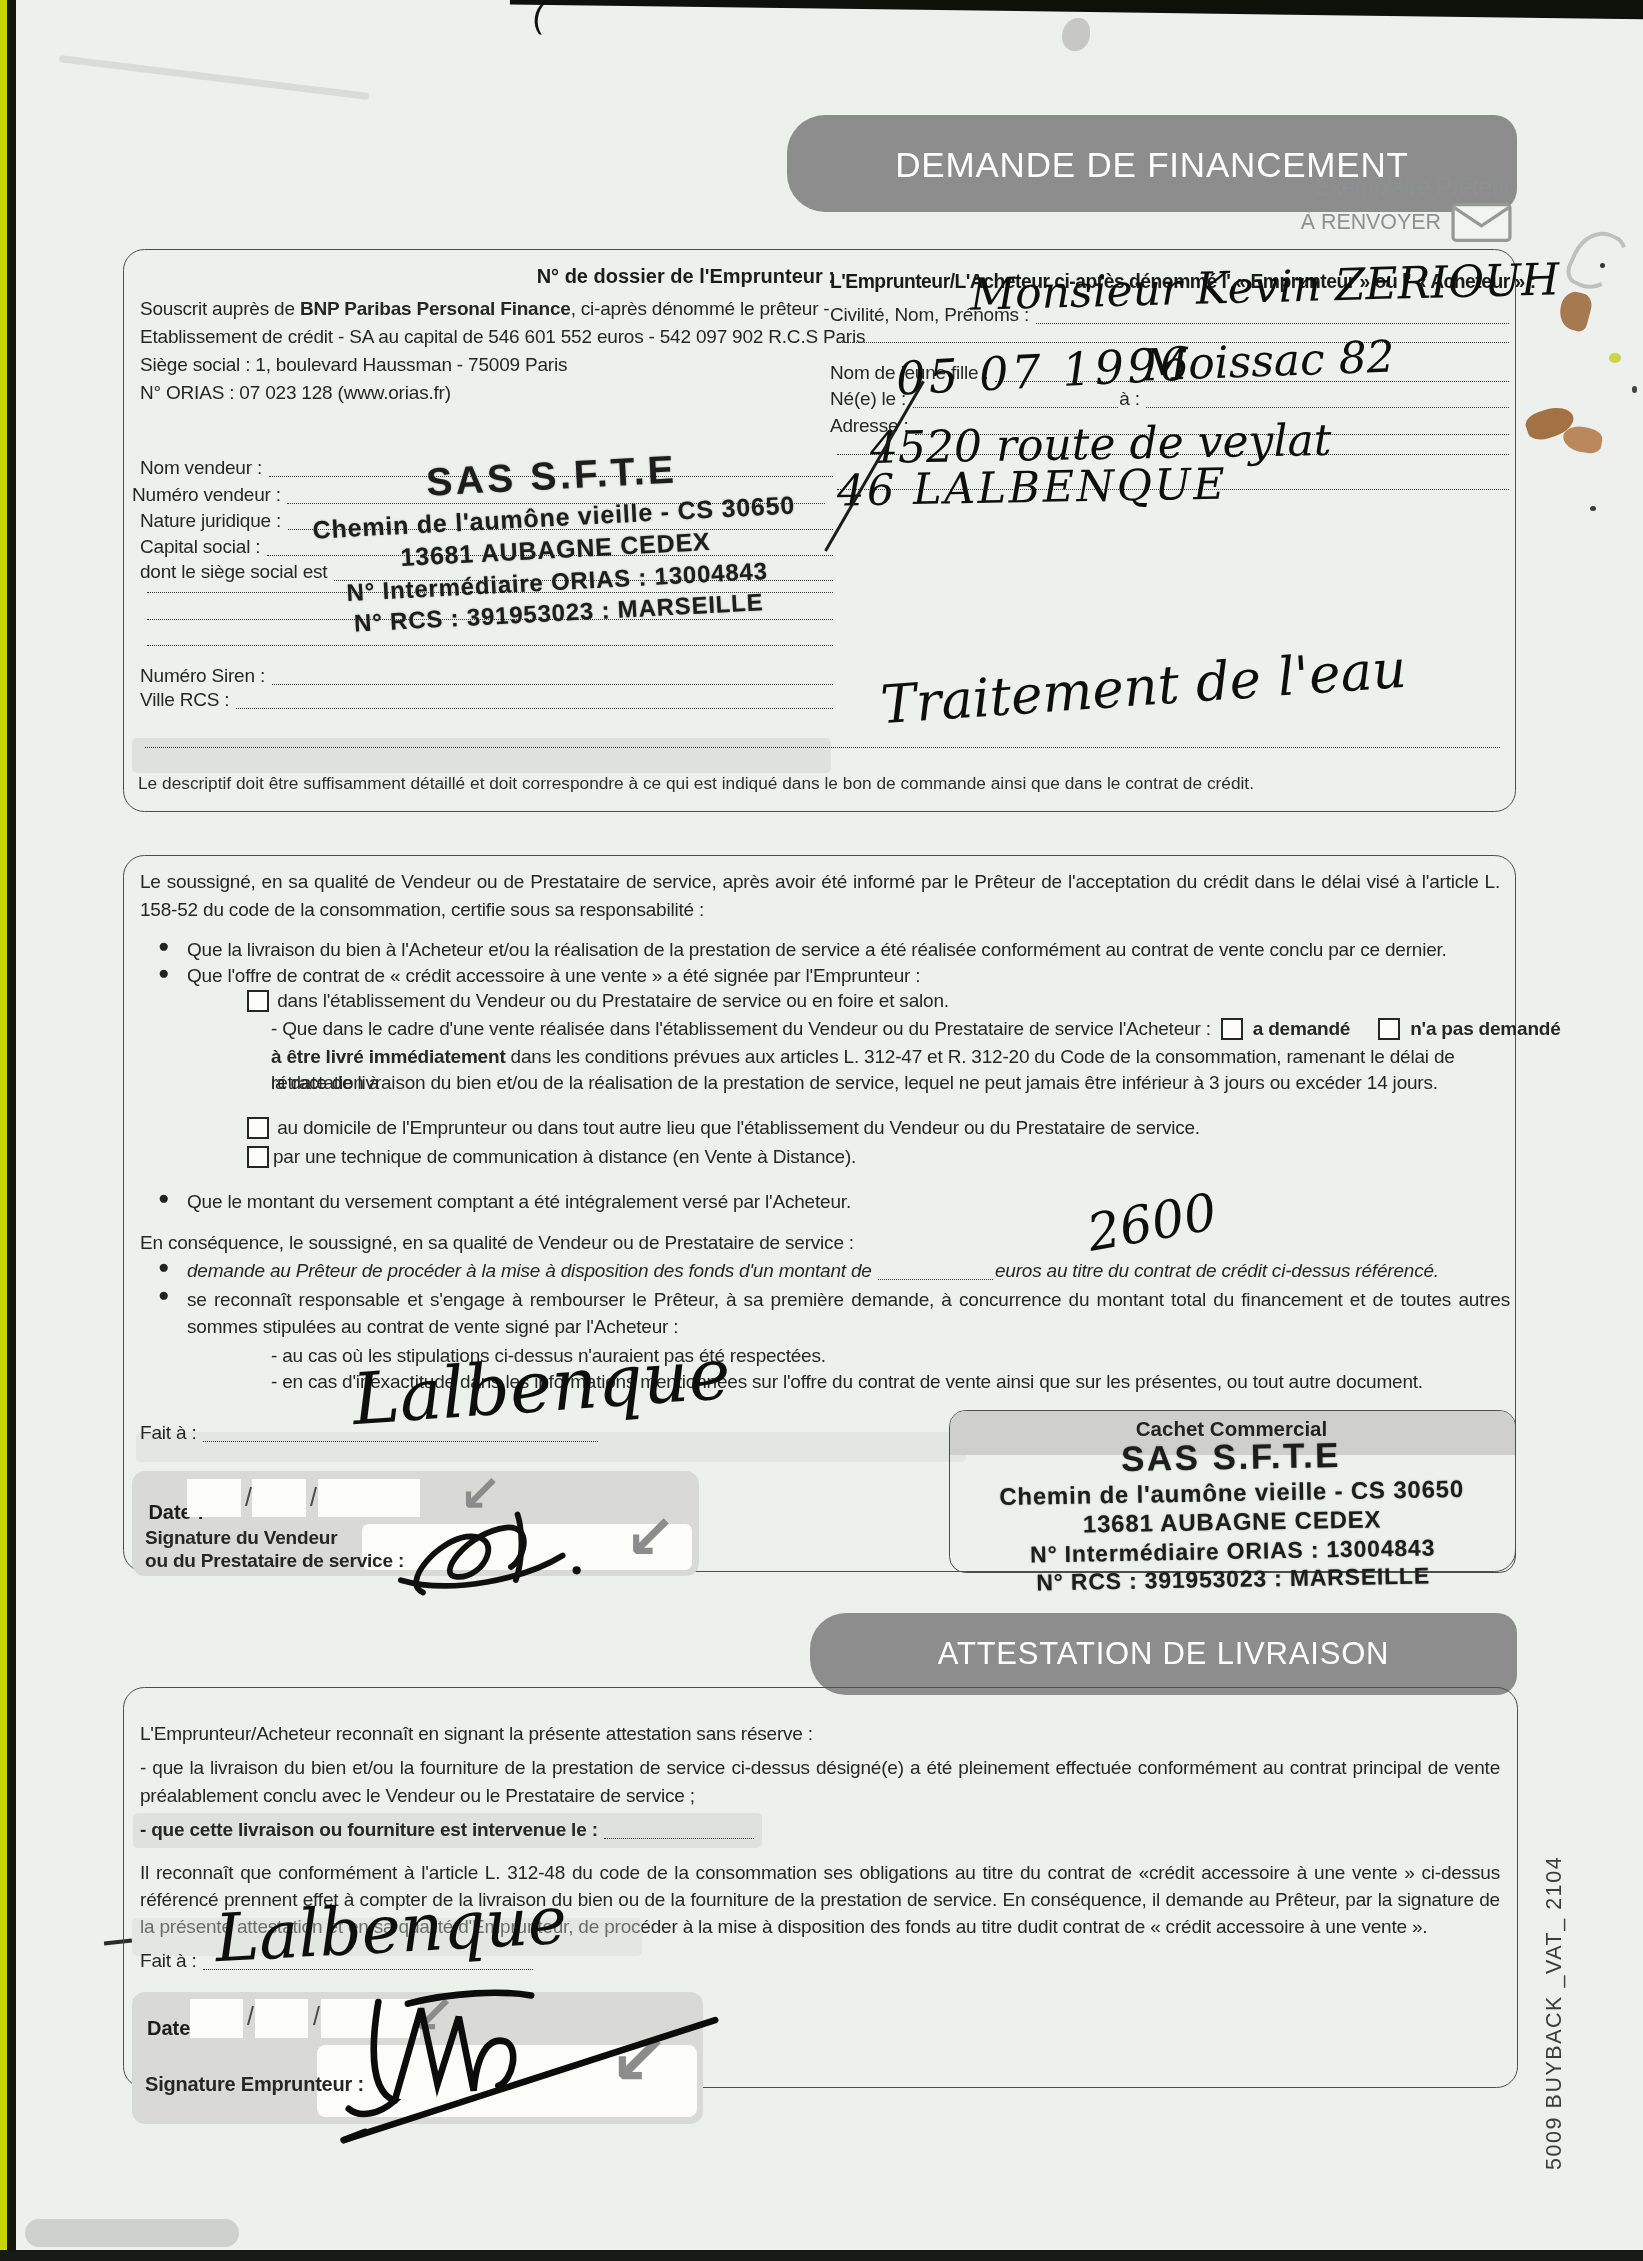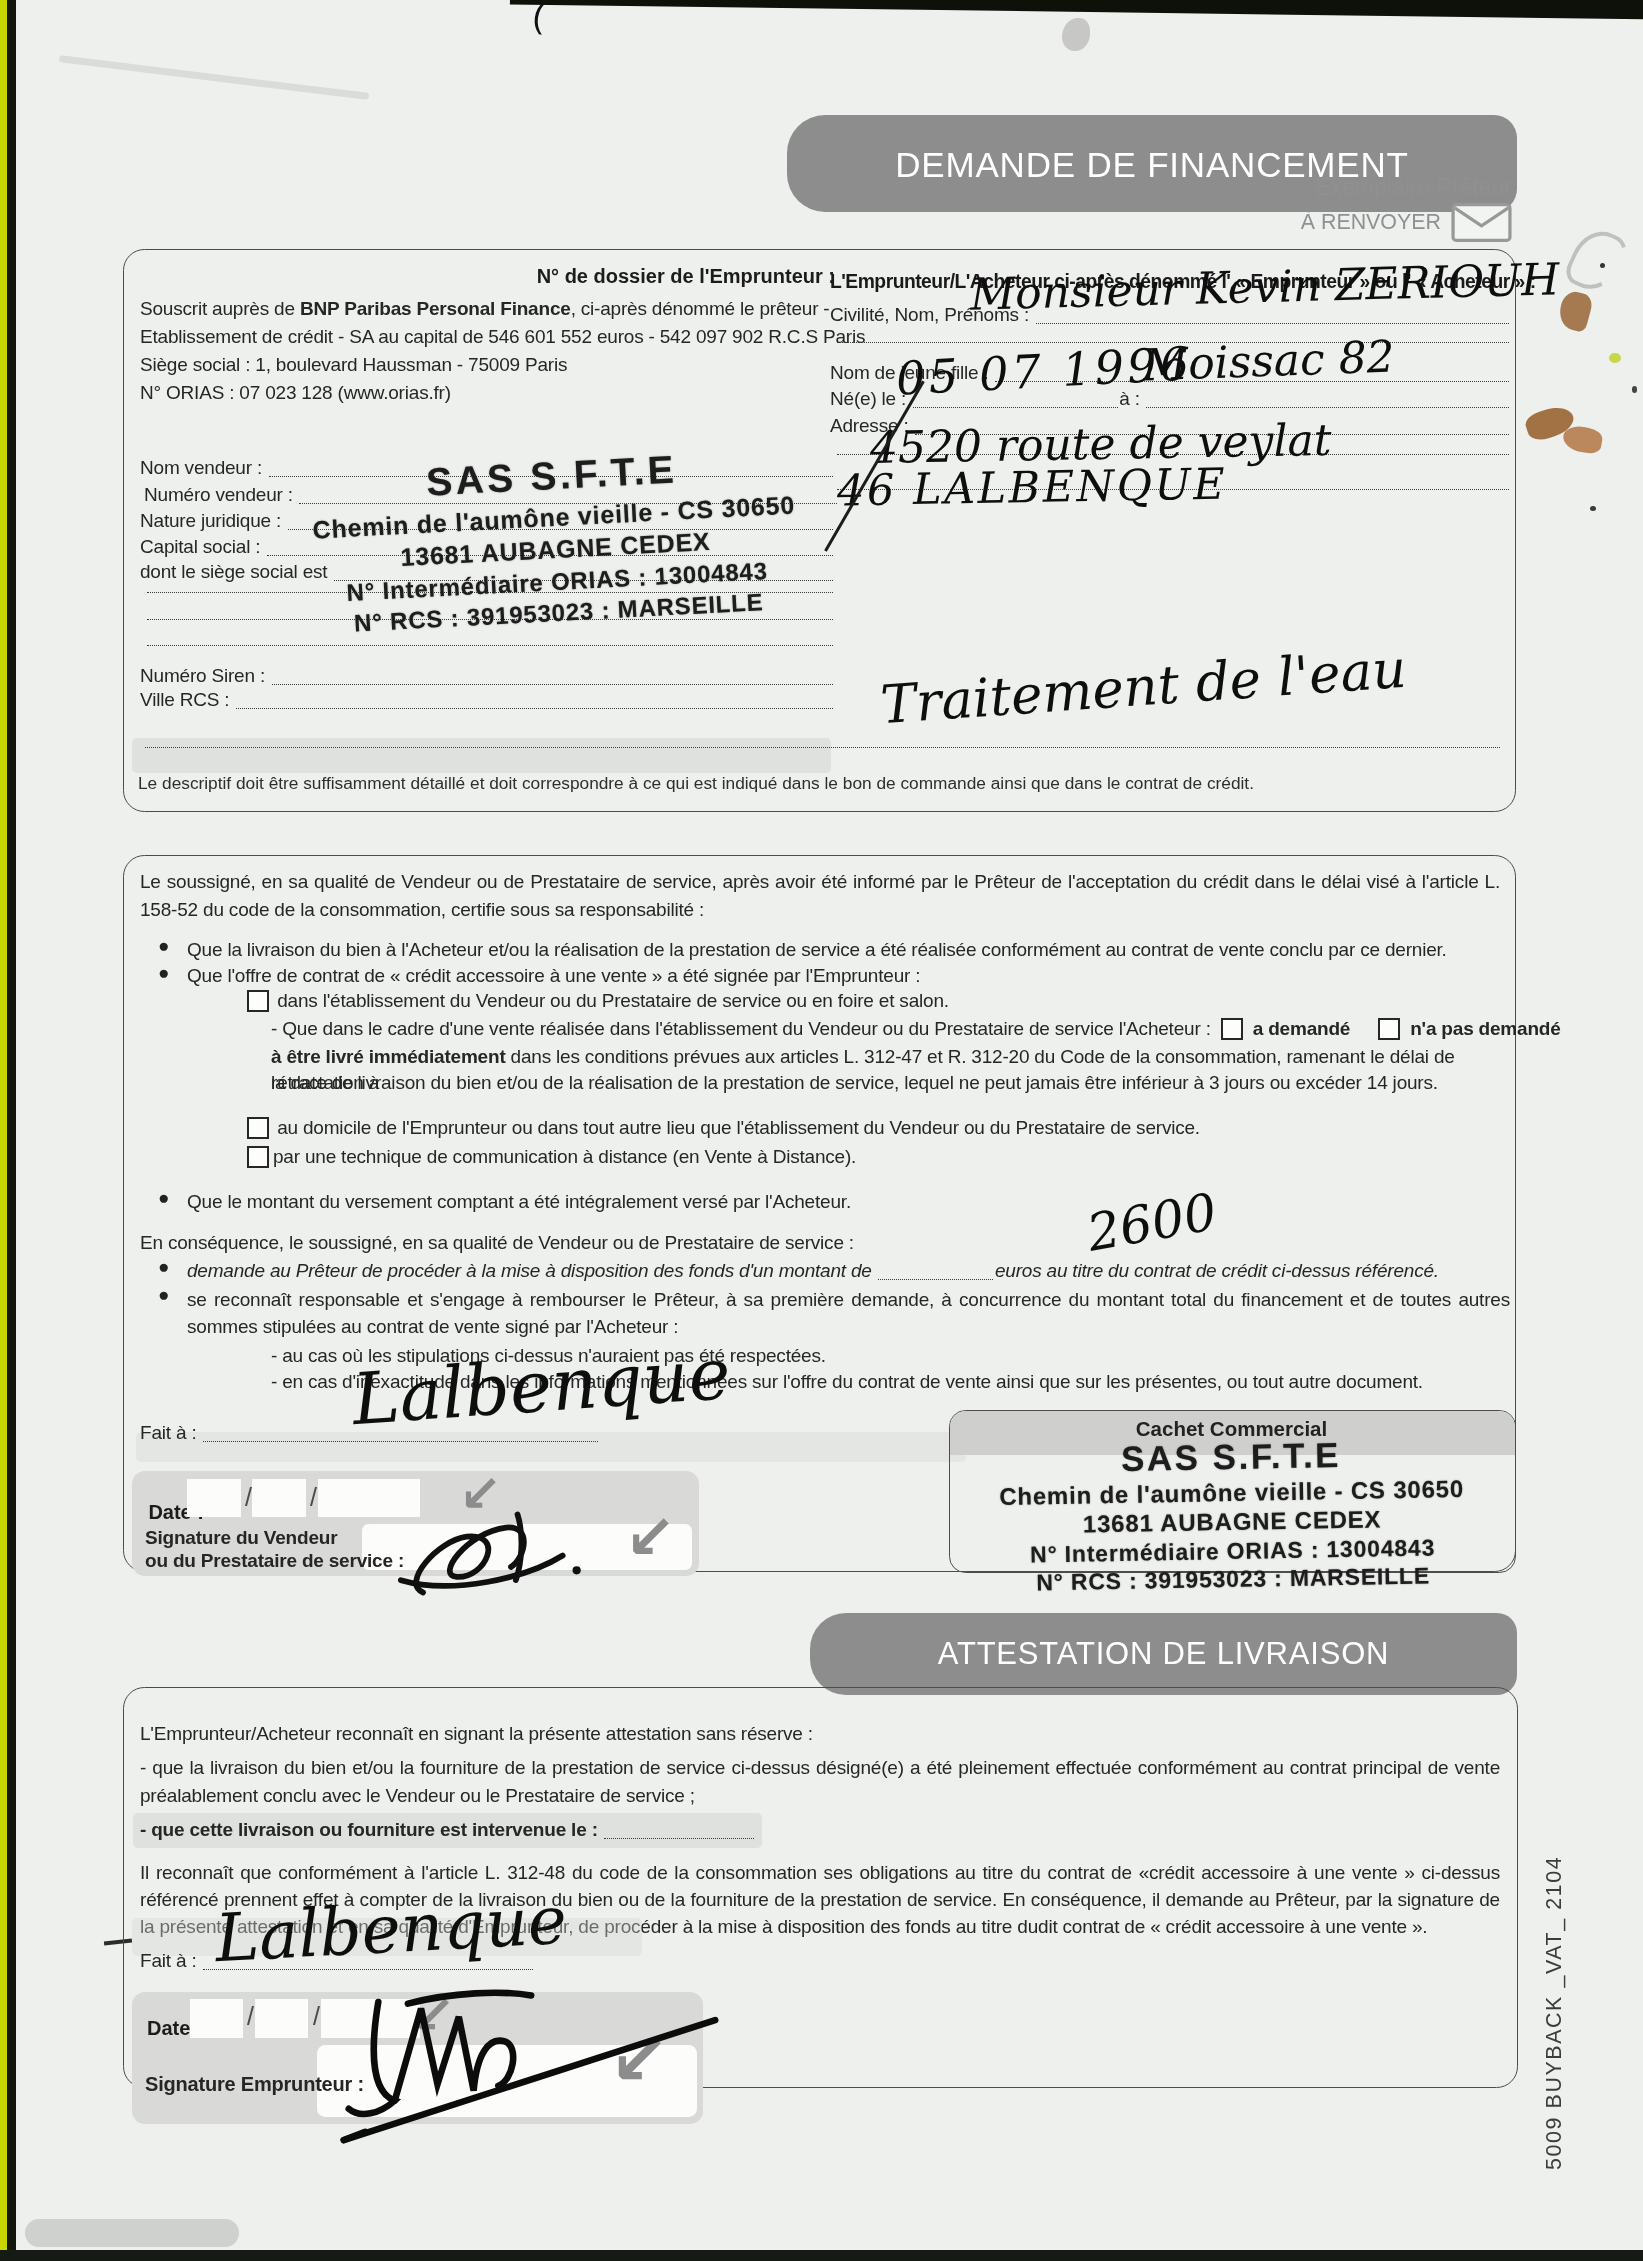--- a/index.html
+++ b/index.html
@@ -77,21 +77,21 @@
 </div>
 <div class="abs t" style="left:140px;top:324px;">Etablissement de crédit - SA au capital de 546 601 552 euros - 542 097 902 R.C.S Paris</div>
 <div class="abs t" style="left:140px;top:352px;">Siège social : 1, boulevard Haussman - 75009 Paris</div>
 <div class="abs t" style="left:140px;top:380px;">N° ORIAS : 07 023 128 (www.orias.fr)</div>
 
 <div class="abs lbl" style="left:140px;top:427px;"></div>
 <div class="row" style="left:140px;top:455px;width:695px;">
     <span class="t">Nom vendeur :</span>
     <span class="leader"></span>
   </div>
-<div class="row" style="left:144px;top:482px;width:695px;text-align:right;">
+<div class="row" style="left:132px;top:482px;width:695px;text-align:right;">
     <span class="t">Numéro vendeur :</span>
     <span class="leader"></span>
   </div>
 <div class="row" style="left:140px;top:508px;width:695px;">
     <span class="t">Nature juridique :</span>
     <span class="leader"></span>
   </div>
 <div class="row" style="left:140px;top:534px;width:695px;">
     <span class="t">Capital social :</span>
     <span class="leader"></span>

